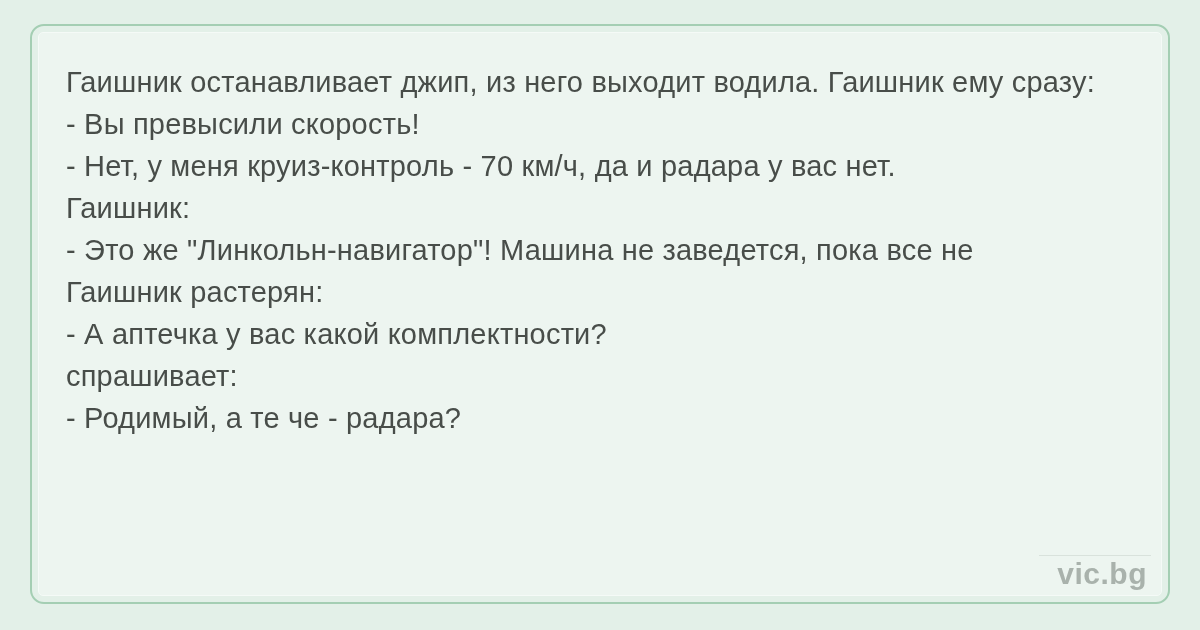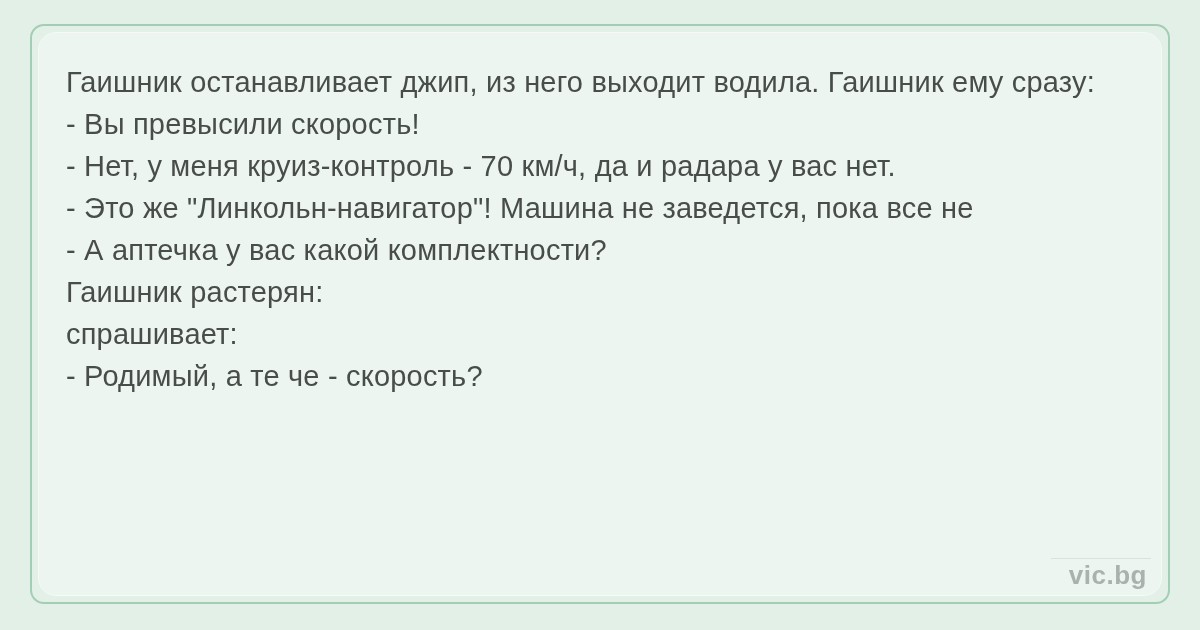--- a/index.html
+++ b/index.html
@@ -26,21 +26,21 @@
     background: #e3f0e8;
   }
   .card-inner {
     position: absolute;
     left: 6px;
     top: 6px;
     right: 6px;
     bottom: 6px;
     background: #edf5f0;
     border: 1px solid #f5faf7;
-    border-radius: 18px;
+    border-radius: 5px;
     box-sizing: border-box;
     padding-left: 40px;
   }
   .joke-text {
     position: absolute;
     left: 27px;
     right: 20px;
     top: 28px;
     color: #484d49;
     font-size: 29px;
@@ -55,37 +55,38 @@
   .watermark {
     position: absolute;
     right: 10px;
     bottom: 4px;
     border-top: 1px solid #d9e2dc;
     padding: 1px 4px 0 18px;
     text-align: right;
   }
   .watermark-label {
     color: #a9b2ac;
-    font-size: 26px;
+    font-size: 30px;
     font-weight: bold;
     letter-spacing: 0.5px;
   }
 </style>
 </head>
 <body>
 
 <div class="card">
   <div class="card-inner">
     <div class="joke-text">
       <div class="joke-line">Гаишник останавливает джип, из него выходит водила. Гаишник ему сразу:</div>
       <div class="joke-line">- Вы превысили скорость!</div>
       <div class="joke-line">- Нет, у меня круиз-контроль - 70 км/ч, да и радара у вас нет.</div>
+      <div class="joke-line">Гаишник:</div>
       <div class="joke-line">- Это же "Линкольн-навигатор"! Машина не заведется, пока все не</div>
+      <div class="joke-line">Гаишник растерян:</div>
       <div class="joke-line">- А аптечка у вас какой комплектности?</div>
-      <div class="joke-line">Гаишник растерян:</div>
       <div class="joke-line">спрашивает:</div>
-      <div class="joke-line">- Родимый, а те че - скорость?</div>
+      <div class="joke-line">- Родимый, а те че - радара?</div>
     </div>
     <div class="watermark">
       <span class="watermark-label">vic.bg</span>
     </div>
   </div>
 </div>
 
 </body></html>

